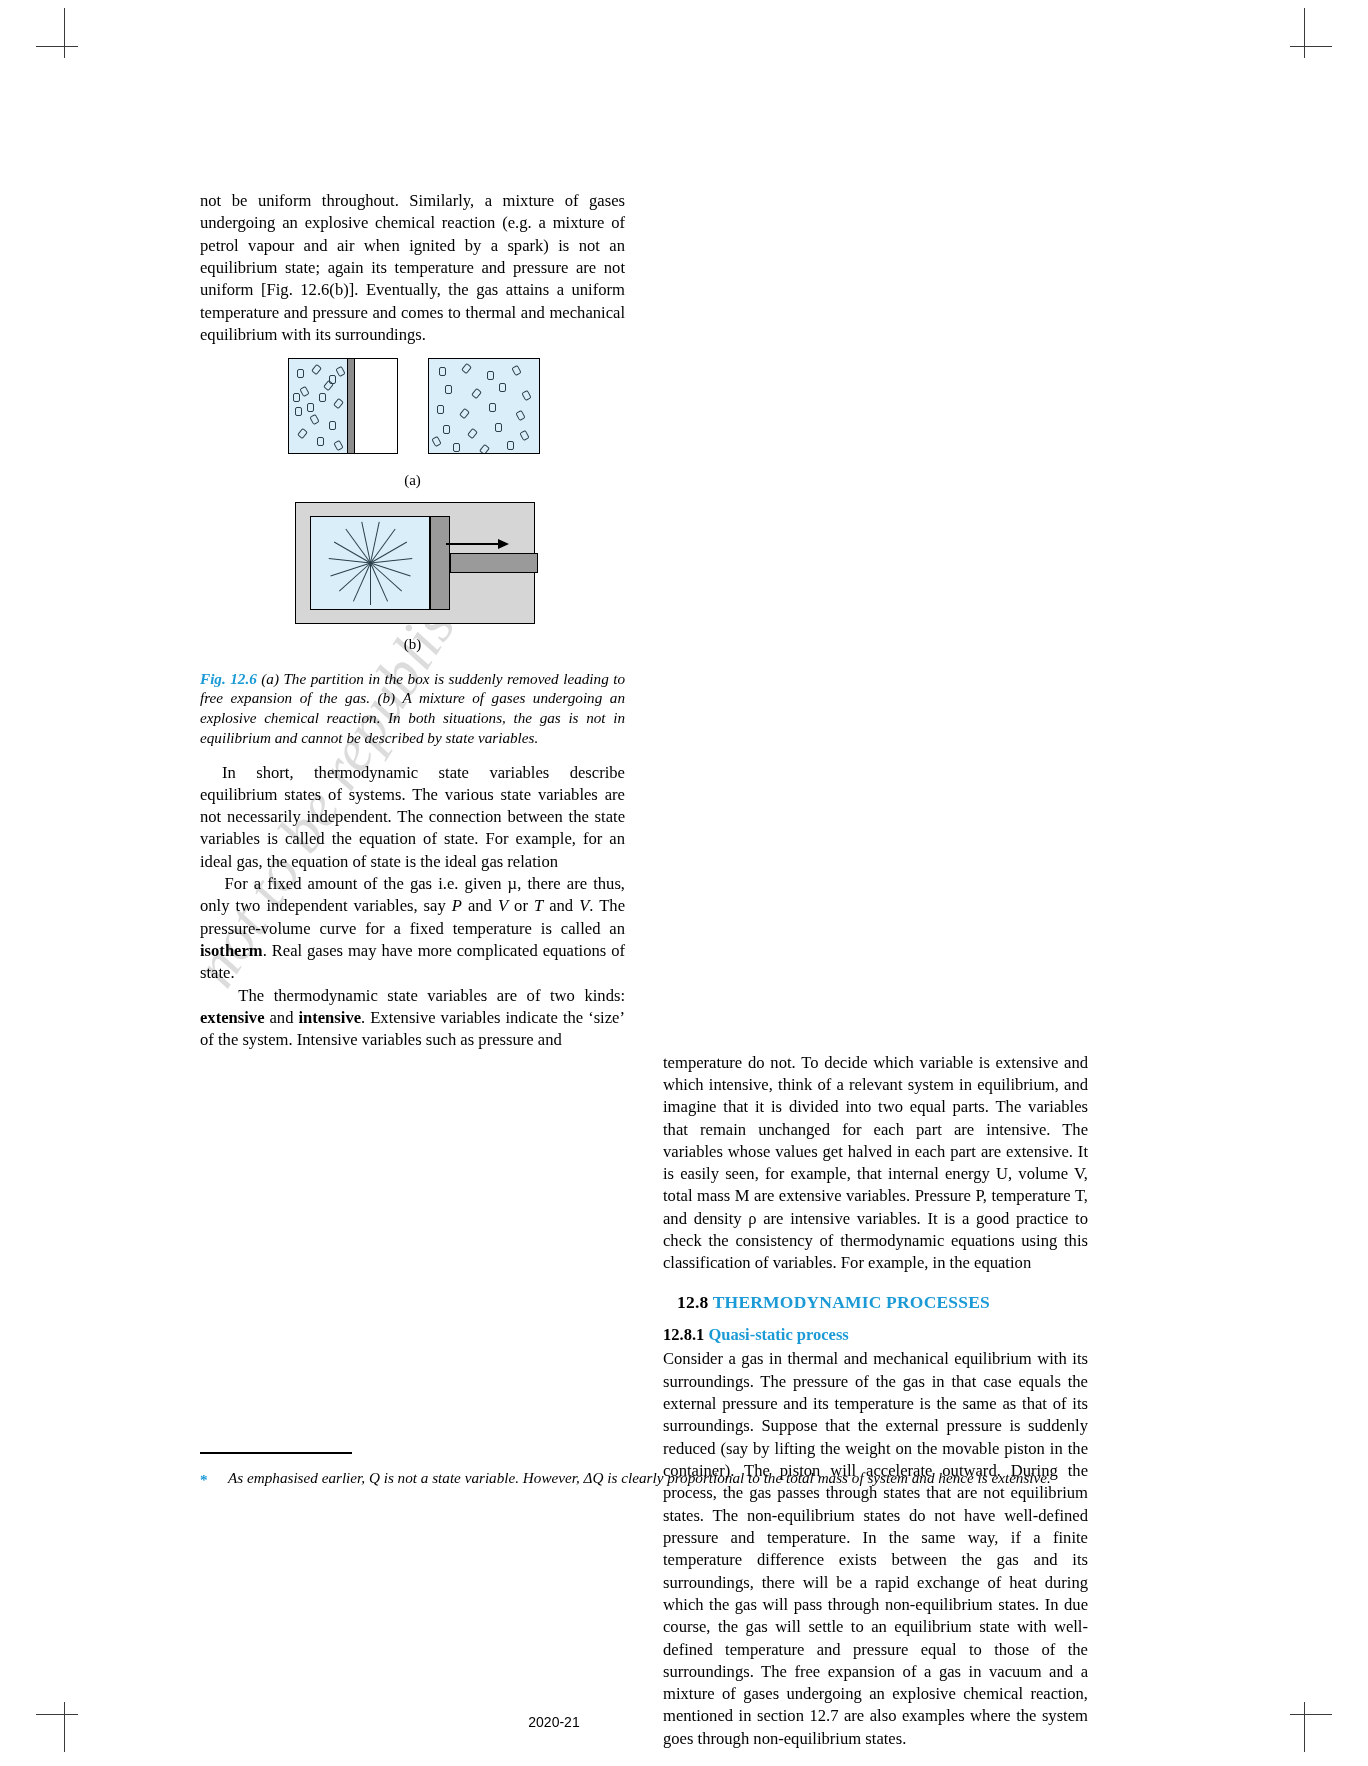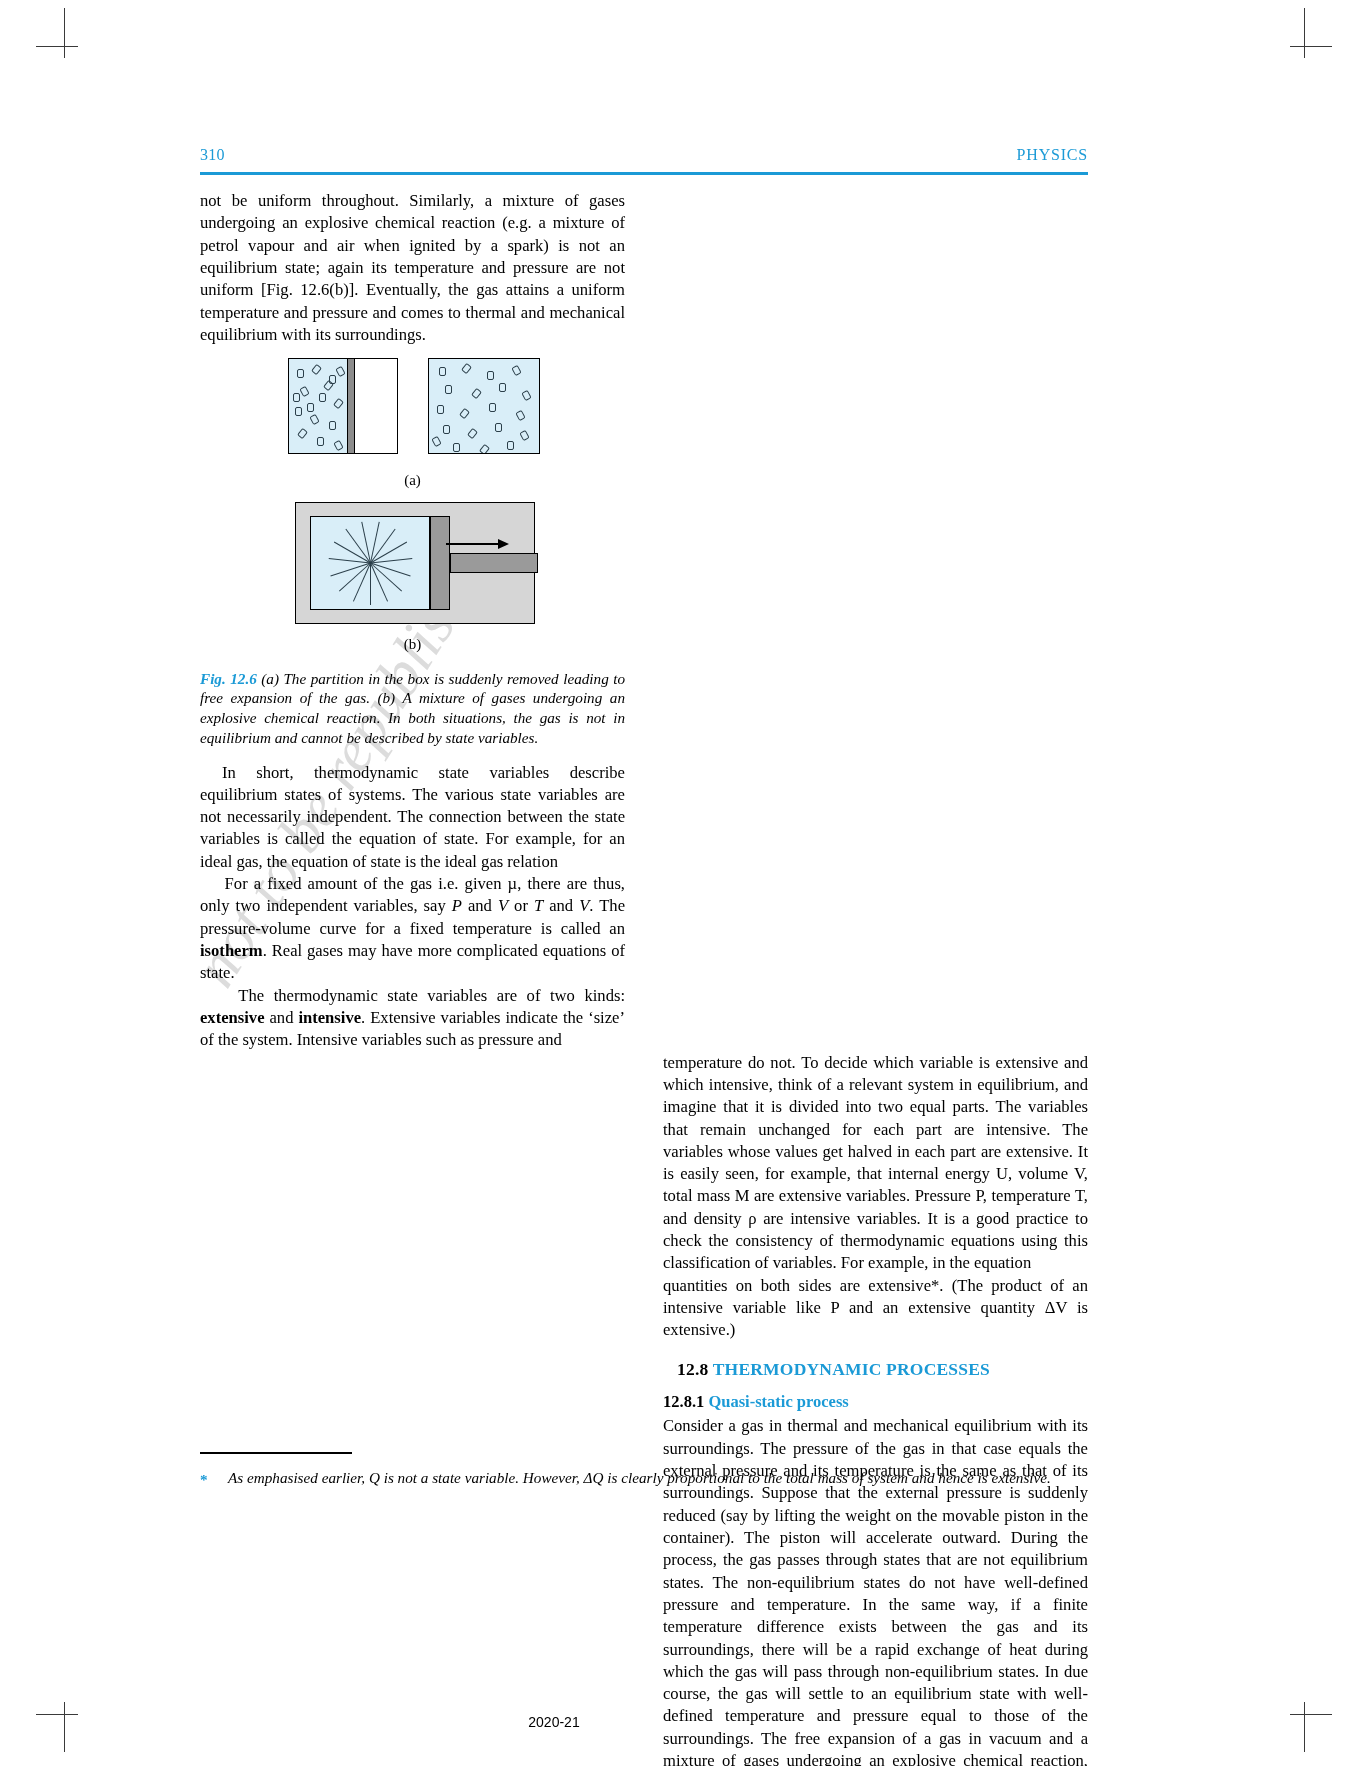--- a/index.html
+++ b/index.html
@@ -358,25 +358,20 @@
 </div>
 <div class="crop" style="left:1290px;top:1700px;width:42px;height:52px;">
   <div class="v" style="left:14px;top:2px;height:50px;"></div>
   <div class="h" style="left:0;top:14px;width:42px;"></div>
 </div>
 
 <div class="watermark">not to be republished</div>
 
 <div class="page">
 
-  <div class="running-head">
-    <div class="folio">310</div>
-    <div class="running-title">PHYSICS</div>
-    <div class="head-rule"></div>
-  </div>
 
   <div class="cols">
 
     <div class="col left">
 
       <p>not be uniform throughout. Similarly, a mixture of gases undergoing an explosive chemical reaction (e.g. a mixture of petrol vapour and air when ignited by a spark) is not an equilibrium state; again its temperature and pressure are not uniform [Fig. 12.6(b)]. Eventually, the gas attains a uniform temperature and pressure and comes to thermal and mechanical equilibrium with its surroundings.</p>
 
       <div class="figwrap">
 
         <div class="fig-a">
@@ -471,21 +466,20 @@
       <p>
         <span>&nbsp;&nbsp;&nbsp;&nbsp;</span><span>The thermodynamic state variables are of two kinds: </span><b>extensive</b><span> and </span><b>intensive</b><span>. Extensive variables indicate the ‘size’ of the system. Intensive variables such as pressure and</span>
       </p>
     </div>
 
     <div class="col right">
 
       <p>temperature do not. To decide which variable is extensive and which intensive, think of a relevant system in equilibrium, and imagine that it is divided into two equal parts. The variables that remain unchanged for each part are intensive. The variables whose values get halved in each part are extensive. It is easily seen, for example, that internal energy U, volume V, total mass M are extensive variables. Pressure P, temperature T, and density ρ are intensive variables.  It is a good practice to check the consistency of thermodynamic equations using this classification of variables. For example, in the equation</p>
 
 
-      <p>quantities on both sides are extensive*. (The product of an intensive variable like P and an extensive quantity ΔV is extensive.)</p>
 
       <h2 class="sec">
         <span class="num">12.8</span>
         <span>THERMODYNAMIC PROCESSES</span>
       </h2>
 
       <h3 class="subsec">
         <span class="num">12.8.1</span>
         <span>Quasi-static process</span>
       </h3>

